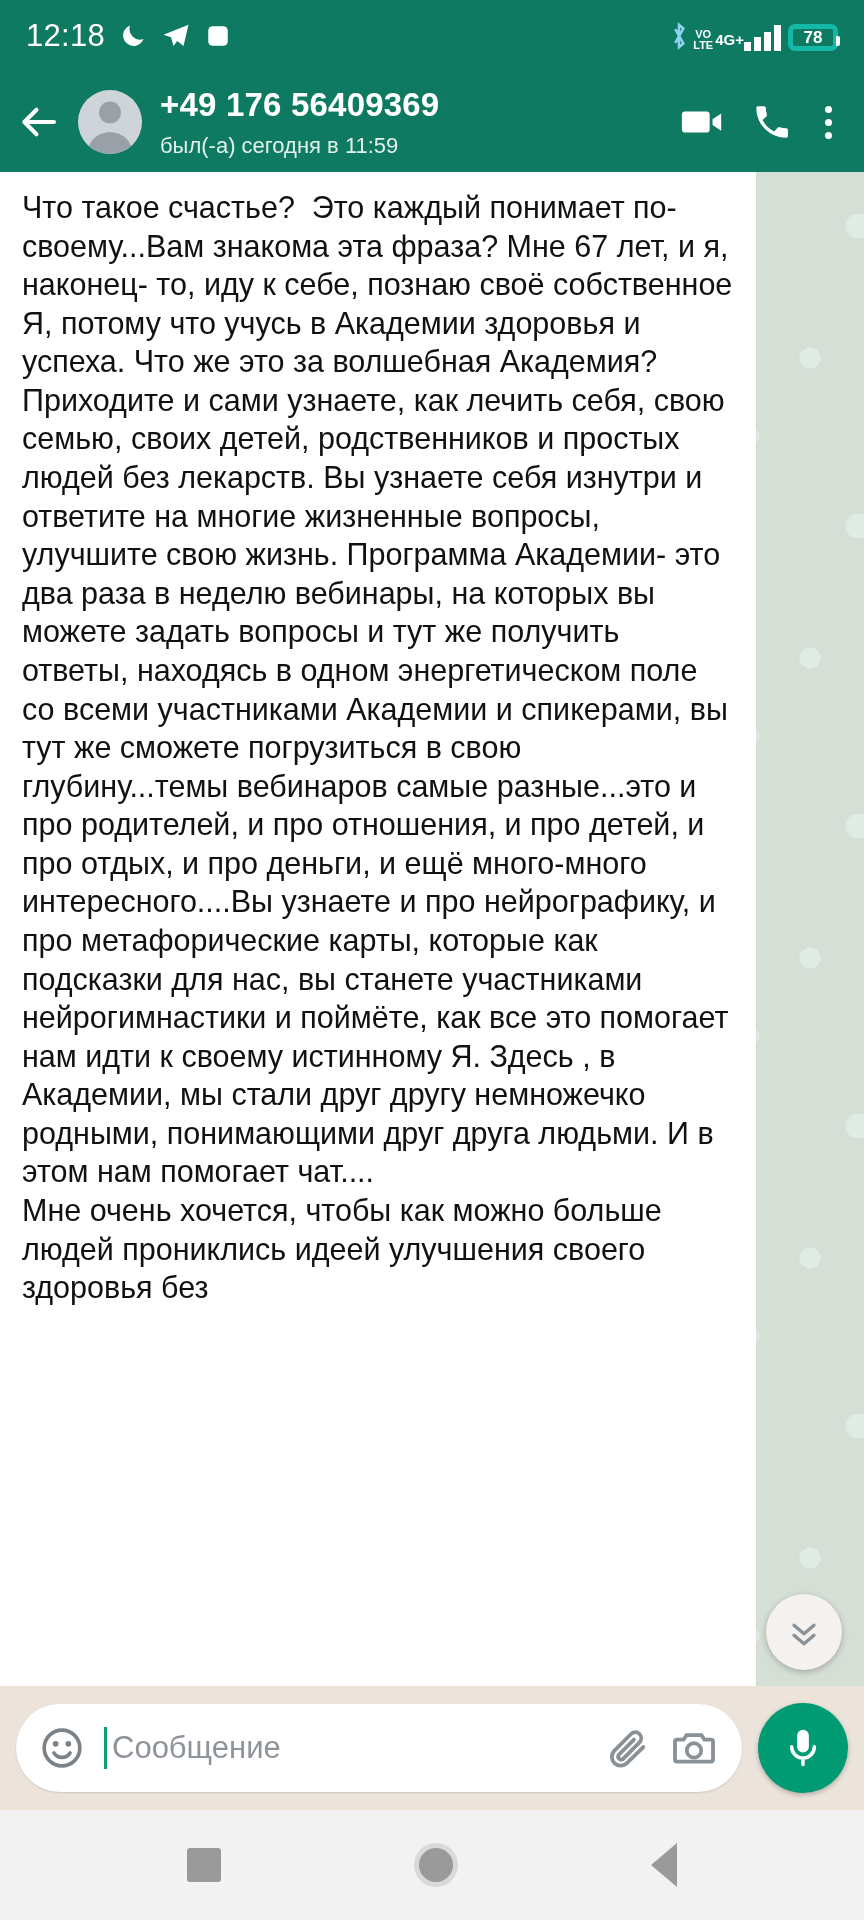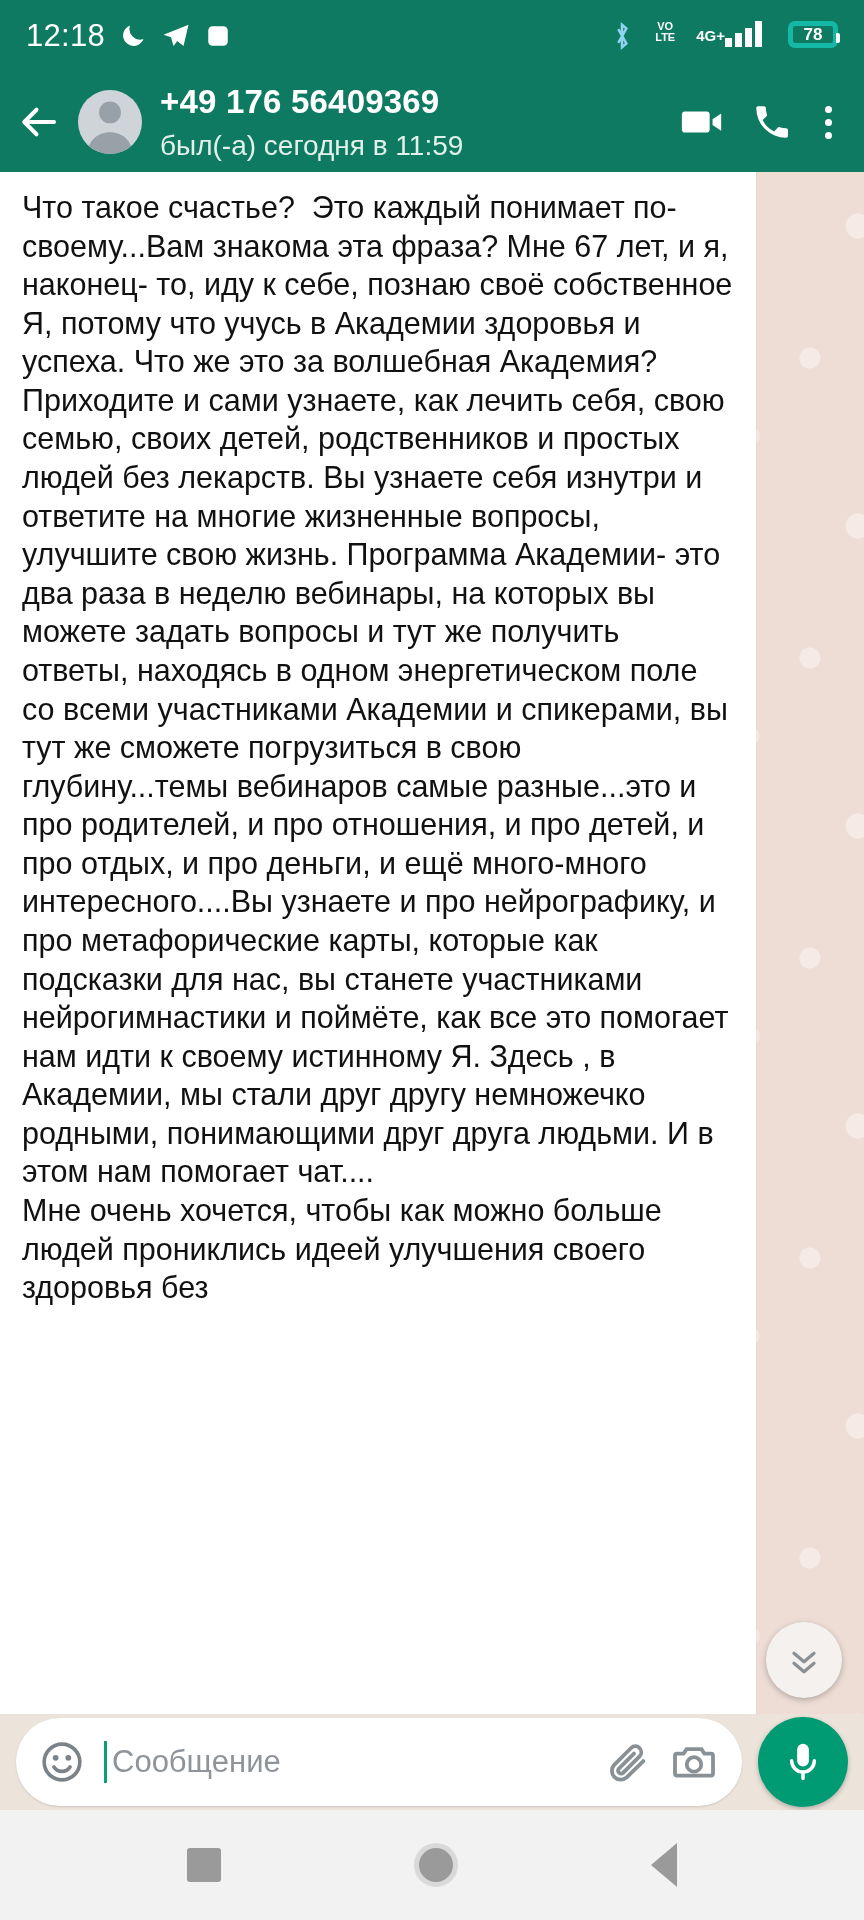--- a/index.html
+++ b/index.html
@@ -35,22 +35,22 @@
     gap: 14px;
   }
   .clock {
     font-size: 31px;
     font-weight: 500;
     letter-spacing: .3px;
   }
   .status-right {
     margin-left: auto;
     display: flex;
-    align-items: flex-start;
-    gap: 21px;
+    align-items: flex-end;
+    gap: 2px;
   }
   .ico { display: inline-block; line-height: 0; }
   .vo-lte {
     font-size: 11px;
     line-height: 11px;
     font-weight: 700;
     text-align: center;
     color: #fff;
   }
   .net-label {
@@ -119,21 +119,21 @@
     color: #fff;
     font-size: 33px;
     font-weight: 700;
     white-space: nowrap;
     overflow: hidden;
     text-overflow: ellipsis;
     letter-spacing: .2px;
   }
   .contact-status {
     color: #e3f1ec;
-    font-size: 28px;
+    font-size: 22px;
     white-space: nowrap;
     overflow: hidden;
     text-overflow: ellipsis;
   }
   .appbar-actions {
     display: flex;
     align-items: center;
     gap: 26px;
     color: #fff;
     padding-right: 4px;
@@ -143,21 +143,21 @@
     padding: 8px 6px;
   }
   .kebab span {
     width: 7px; height: 7px; border-radius: 50%; background: #fff; display: block;
   }
 
   
   .chat {
     position: relative;
     flex: 1 1 auto;
-    background: #fca5a5;
+    background: #14b8a6;
     overflow: hidden;
   }
   .chat-bg {
     position: absolute; inset: 0;
     background-color: #ece4db;
     background-image:
       radial-gradient(circle at 12% 8%, rgba(255,255,255,.55) 0 9px, transparent 10px),
       radial-gradient(circle at 86% 18%, rgba(255,255,255,.5) 0 12px, transparent 13px),
       radial-gradient(circle at 30% 40%, rgba(255,255,255,.45) 0 8px, transparent 9px),
       radial-gradient(circle at 70% 62%, rgba(255,255,255,.5) 0 10px, transparent 11px),
@@ -187,21 +187,21 @@
     border-radius: 50%;
     background: #f4f1ee;
     box-shadow: 0 2px 6px rgba(0,0,0,.25);
     display: flex; align-items: center; justify-content: center;
     color: #8b9095;
   }
 
   
   .inputbar {
     flex: 0 0 auto;
-    height: 96px;
+    height: 124px;
     background: #ece4db;
     display: flex;
     align-items: center;
     padding: 0 16px;
     gap: 16px;
   }
   .input-pill {
     flex: 1 1 auto;
     height: 88px;
     background: #fff;

